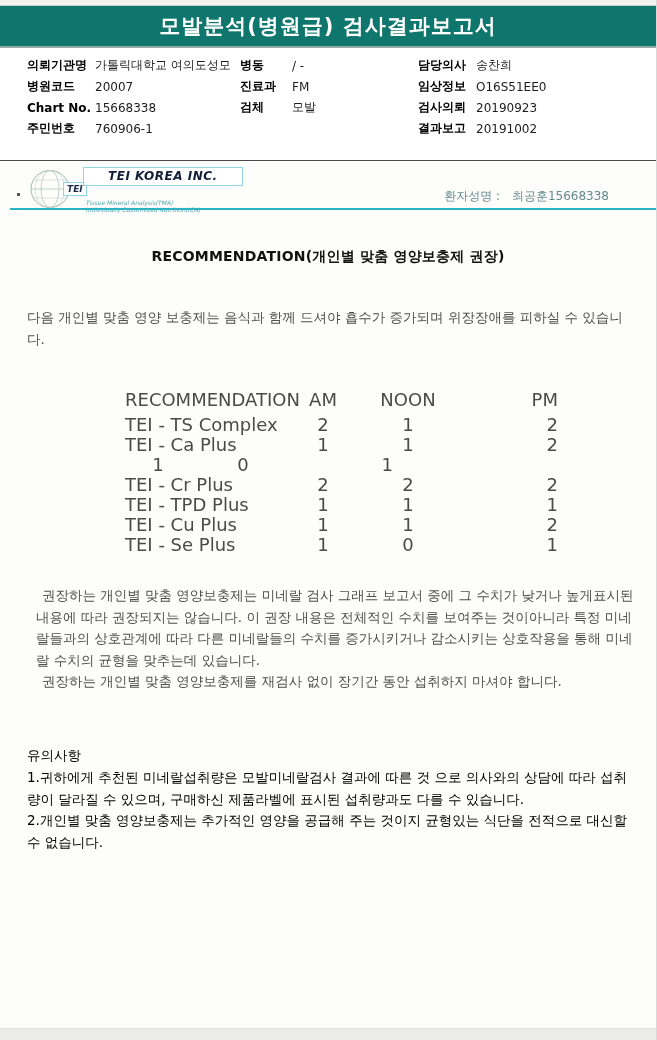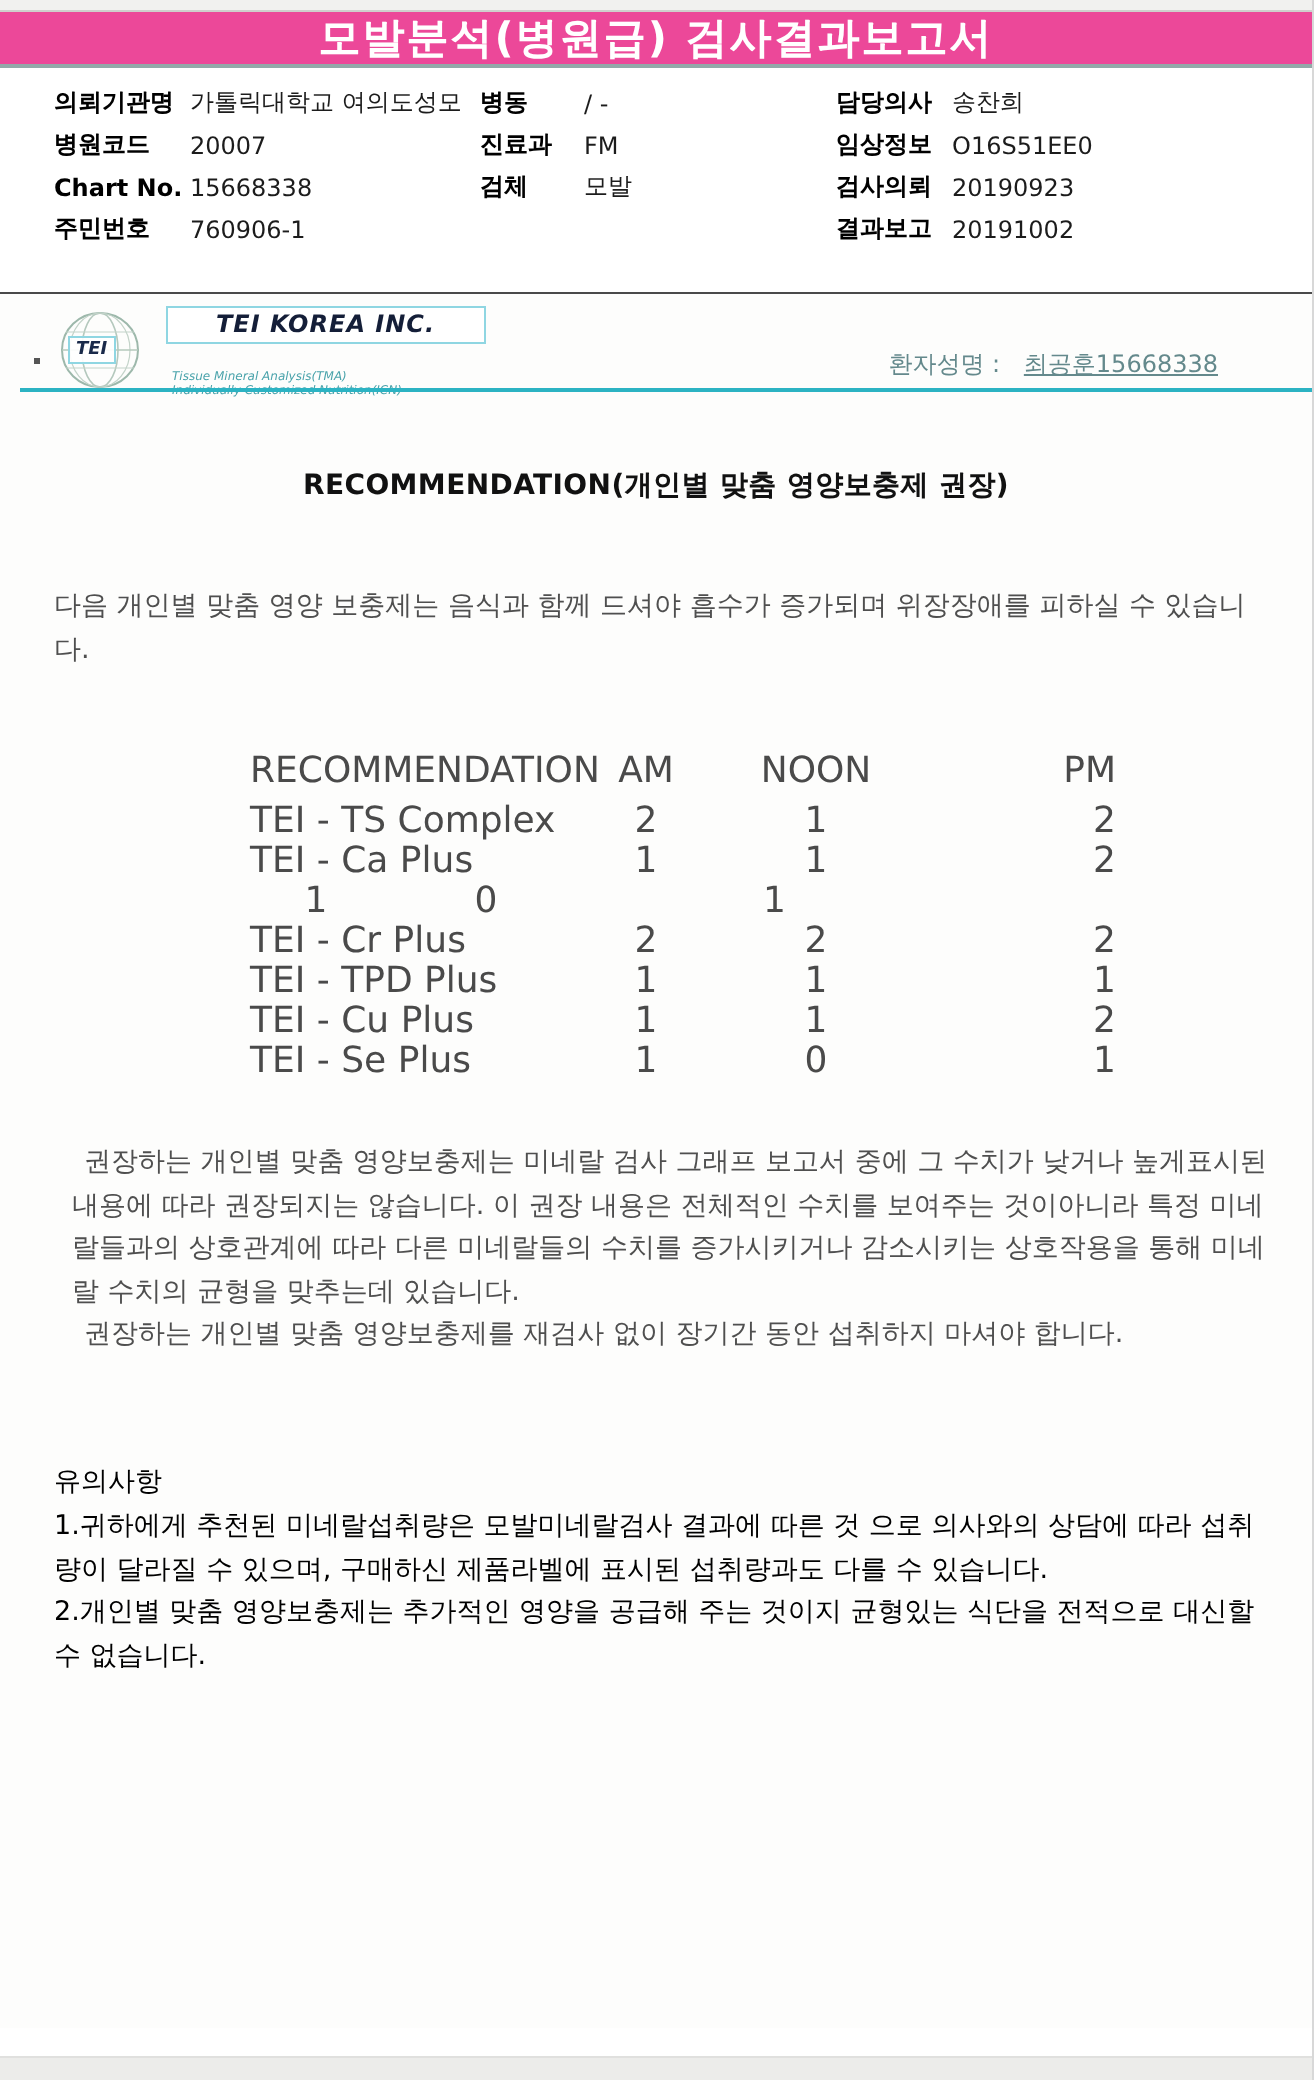--- a/index.html
+++ b/index.html
@@ -6,50 +6,50 @@
   html,body { background:#e8e8e8; }
   .page {
     position:relative; width:657px; height:1040px; margin:0 auto;
     background:#ffffff; overflow:hidden;
     font-family:"DejaVu Sans","Liberation Sans",sans-serif;
     border-right:1px solid #d8d8d8;
   }
   
   .top-strip { height:6px; background:#f1f1ef; border-bottom:1px solid #cfcfcd; }
   .title-bar {
-    height:28px; background:#ec4899; border-bottom:2px solid #93a9a9;
+    height:42px; background:#0f766e; border-bottom:2px solid #93a9a9;
     display:flex; align-items:center; justify-content:center;
   }
   .title-bar h1 { color:#ffffff; font-size:21px; font-weight:700; letter-spacing:1px; }
   
   .form { padding:7px 0 0 27px; height:112px; background:#ffffff; }
   .frow { display:flex; align-items:center; height:21px; font-size:12px; color:#1c1c1c; }
   .frow .lab { font-weight:700; color:#000; }
   .l1 { width:68px; } .v1 { width:145px; white-space:nowrap; }
   .l2 { width:52px; } .v2 { width:52px; white-space:nowrap; }
   .l3 { width:34px; } .v3 { width:40px; }
   .rl { width:58px; } .rv { flex:1; white-space:nowrap; }
   .divider { border-top:1px solid #4a4a4a; }
   
   .body { position:relative; background:#fdfdfc; height:867px; }
   .logo-area { position:relative; height:50px; }
   .globe { position:absolute; left:29px; top:8px; }
   .tei-small {
-    position:absolute; left:34px; top:21px; border:1px solid #8fd6e2; background:rgba(255,255,255,.92);
+    position:absolute; left:63px; top:21px; border:1px solid #8fd6e2; background:rgba(255,255,255,.92);
     font-size:9px; font-style:italic; font-weight:700; color:#1a2a4a; padding:0 3px; line-height:12px;
   }
   .tei-main {
     position:absolute; left:83px; top:6px; border:1px solid #8fd6e2; background:rgba(255,255,255,.92);
     font-size:12px; font-style:italic; font-weight:700; color:#141e38; padding:1px 24px; line-height:15px;
     letter-spacing:.5px; white-space:nowrap;
   }
   .tagline { position:absolute; left:86px; top:38px; font-size:6px; line-height:7px; color:#4aa3ab; font-style:italic; white-space:nowrap; }
   .bullet { position:absolute; left:17px; top:32px; width:3px; height:3px; background:#555; }
   .patient-line { position:absolute; right:47px; top:27px; font-size:12px; color:#64898c; white-space:nowrap; }
-  .patient-line .pv { margin-left:8px;text-decoration:underline; }
+  .patient-line .pv { margin-left:8px; }
   .cyan-line { position:absolute; left:10px; right:0; top:47px; height:2px; background:#2cb3c3; }
   .rec-heading { margin-top:37px; text-align:center; font-size:14px; font-weight:700; color:#111; letter-spacing:.2px; }
   .intro { margin:40px 25px 0 27px; font-size:13.5px; line-height:22px; color:#4f4f4f; }
   
   .rec-table { margin:40px 0 0 123px; font-size:18px; color:#4a4a4a; }
   .trow { display:flex; line-height:20px; }
   .thead { margin-bottom:5px; }
   .c-name { width:165px; text-align:left; padding-left:2px; }
   .c-am { width:70px; text-align:center; }
   .c-noon { width:100px; text-align:center; }

